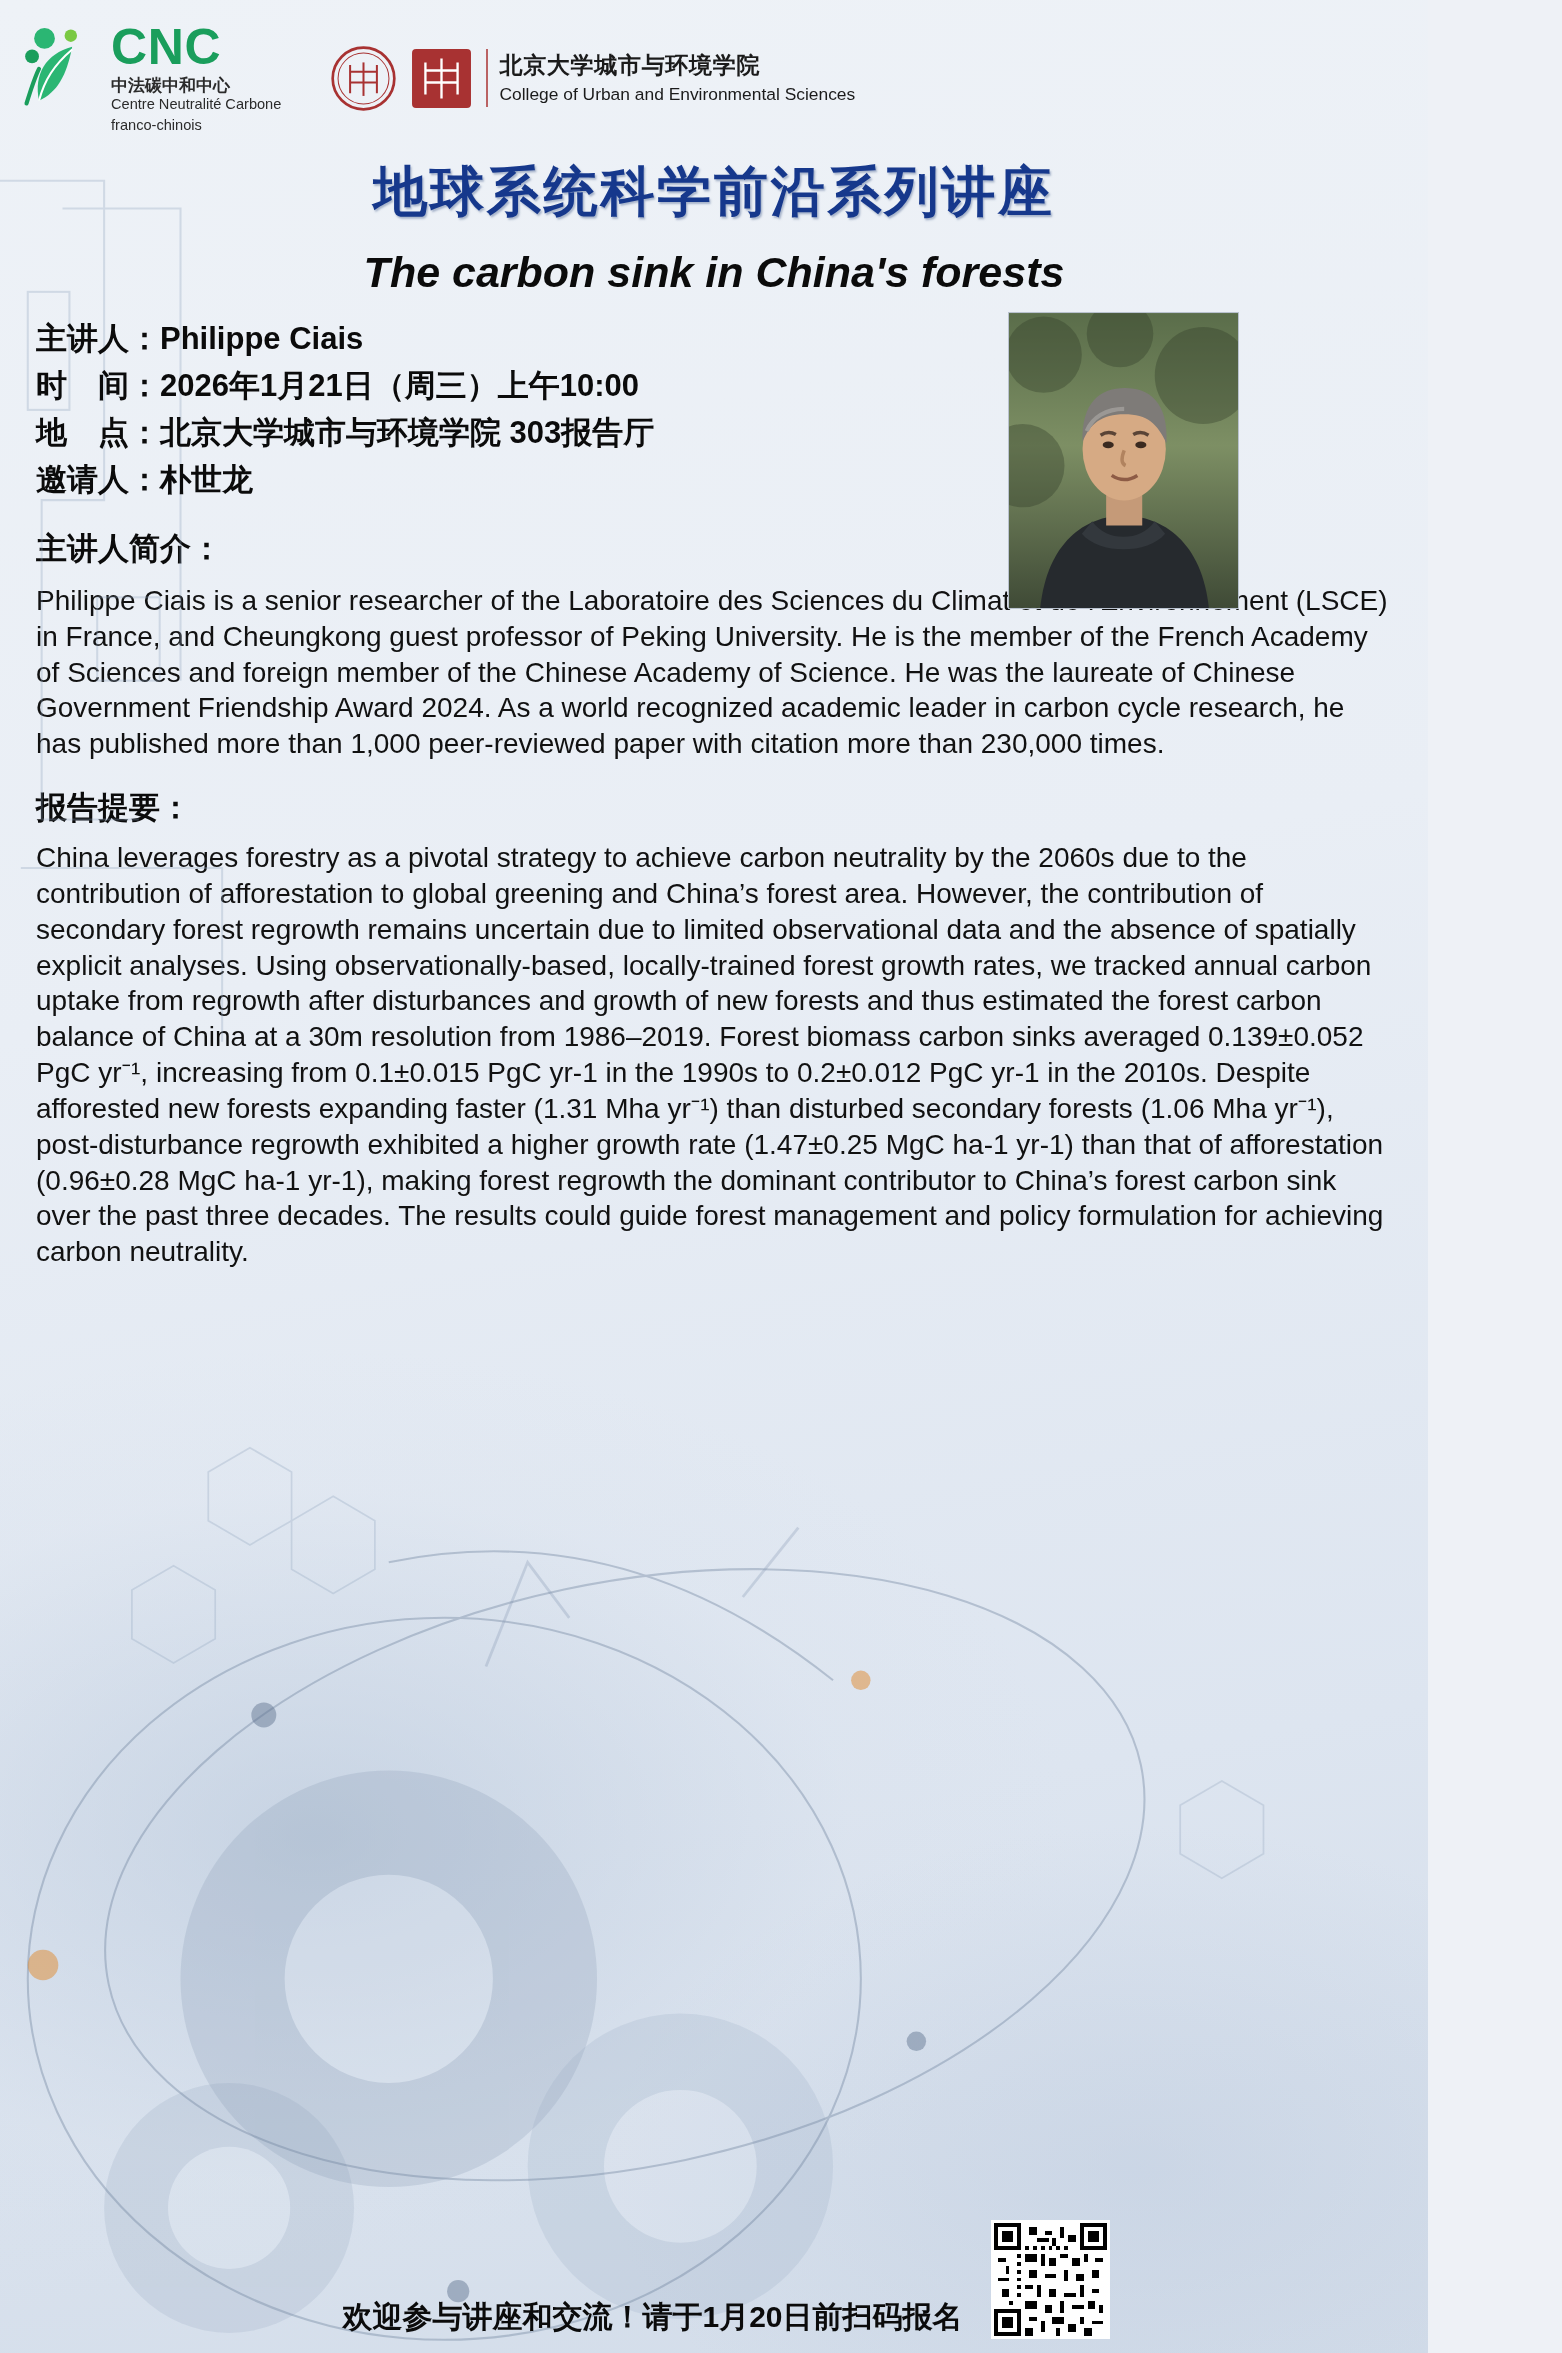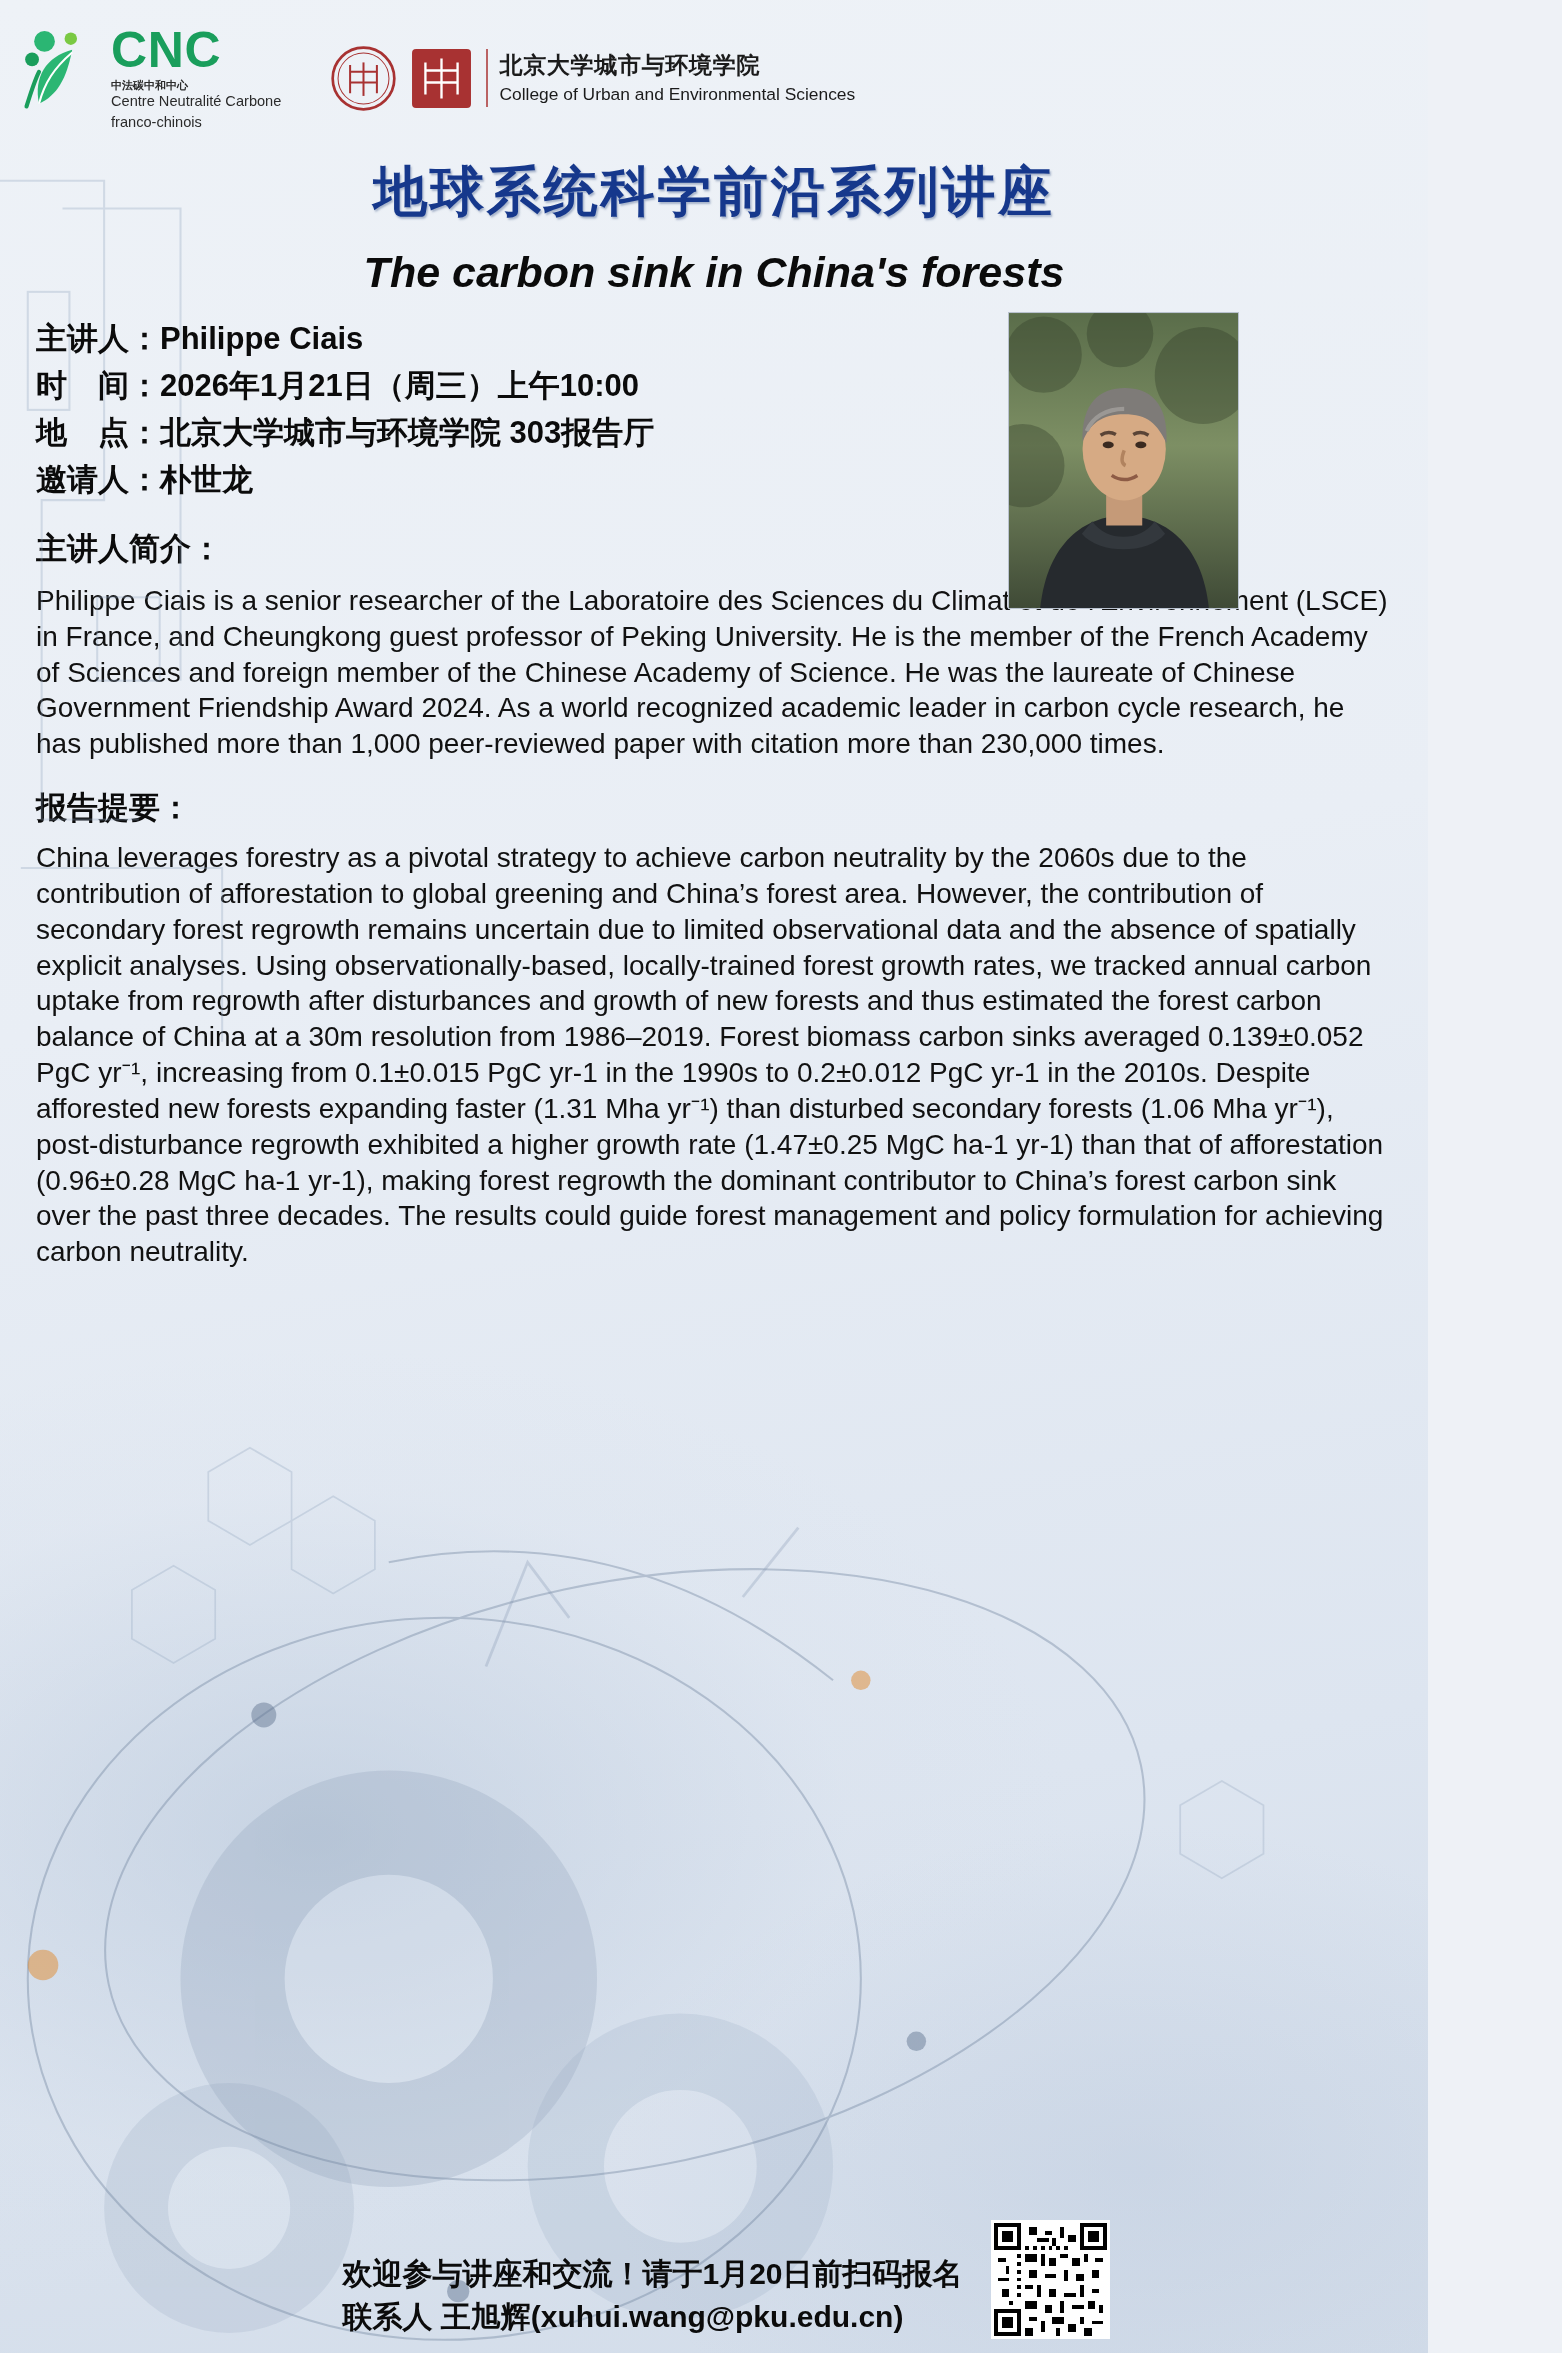--- a/index.html
+++ b/index.html
@@ -48,21 +48,21 @@
   .cnc-mark { width: 83px; height: 83px; flex: none; margin-top: 4.2px;}
   .cnc-text { line-height: 1; }
   .cnc-title {
     font-size: 50px;
     font-weight: bold;
     color: #1a9e5c;
     letter-spacing: 0.7px;
     line-height: 1;
   }
   .cnc-sub1 {
-    font-size: 11px;
+    font-size: 17px;
     color: #2b2b2b;
     margin-top: 4.9px;
     font-weight: bold;
   }
   .cnc-sub2 {
     font-size: 14.6px;
     color: #2b2b2b;
     margin-top: 2.8px;
     line-height: 1.2;
   }
@@ -371,21 +371,20 @@
   </div>
 
   <div class="section">
     <div class="section-head">报告提要：</div>
     <div class="para">China leverages forestry as a pivotal strategy to achieve carbon neutrality by the 2060s due to the contribution of afforestation to global greening and China’s forest area. However, the contribution of secondary forest regrowth remains uncertain due to limited observational data and the absence of spatially explicit analyses. Using observationally-based, locally-trained forest growth rates, we tracked annual carbon uptake from regrowth after disturbances and growth of new forests and thus estimated the forest carbon balance of China at a 30m resolution from 1986–2019. Forest biomass carbon sinks averaged 0.139±0.052 PgC yr⁻¹, increasing from 0.1±0.015 PgC yr-1 in the 1990s to 0.2±0.012 PgC yr-1 in the 2010s. Despite afforested new forests expanding faster (1.31 Mha yr⁻¹) than disturbed secondary forests (1.06 Mha yr⁻¹), post-disturbance regrowth exhibited a higher growth rate (1.47±0.25 MgC ha-1 yr-1) than that of afforestation (0.96±0.28 MgC ha-1 yr-1), making forest regrowth the dominant contributor to China’s forest carbon sink over the past three decades. The results could guide forest management and policy formulation for achieving carbon neutrality.</div>
   </div>
 
   <div class="footer">
     <div class="footer-text">
       <div>欢迎参与讲座和交流！请于1月20日前扫码报名</div>
-      <div>联系人 王旭辉(xuhui.wang@pku.edu.cn)</div>
     </div>
     <svg class="qr" viewBox="0 0 29 29" shape-rendering="crispEdges">
       <rect width="29" height="29" fill="#ffffff"></rect>
       <g fill="#000000">
 
         <rect x="0" y="0" width="7" height="1"></rect>
           <rect x="0" y="6" width="7" height="1"></rect>
         <rect x="0" y="0" width="1" height="7"></rect>
           <rect x="6" y="0" width="1" height="7"></rect>
         <rect x="2" y="2" width="3" height="3"></rect>

